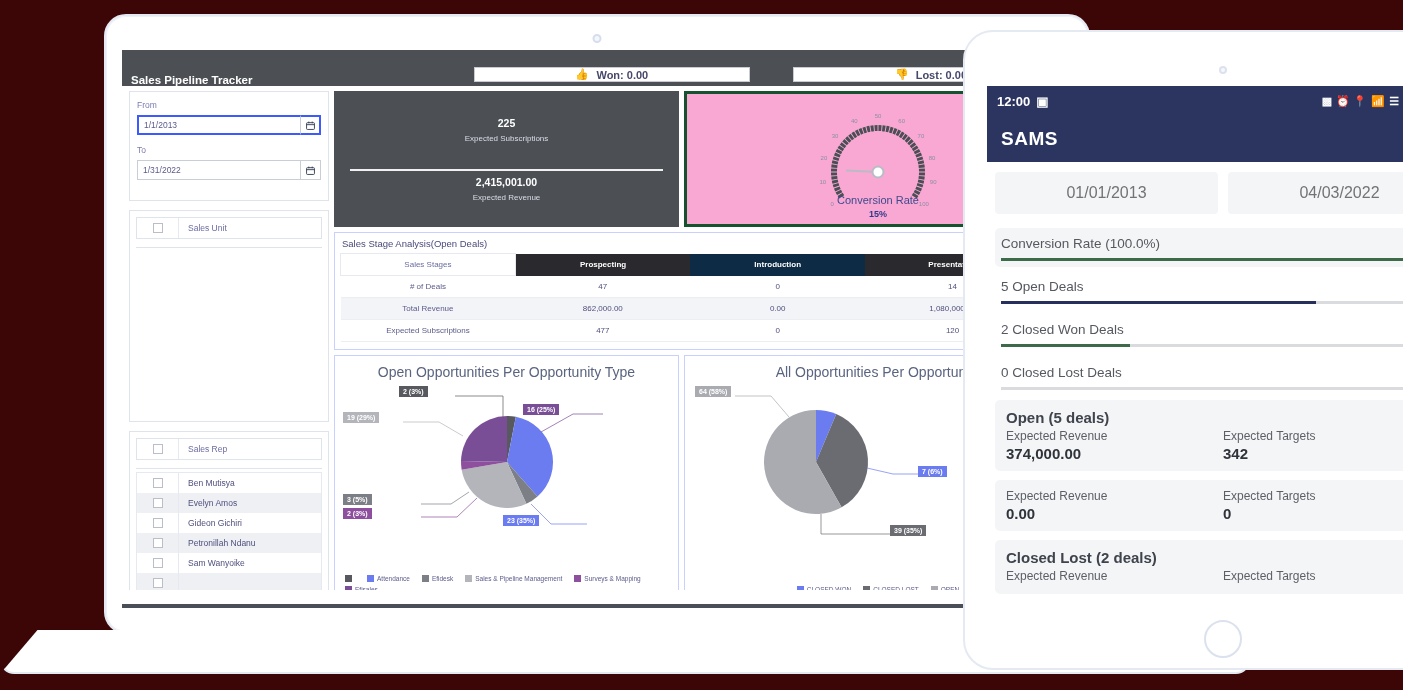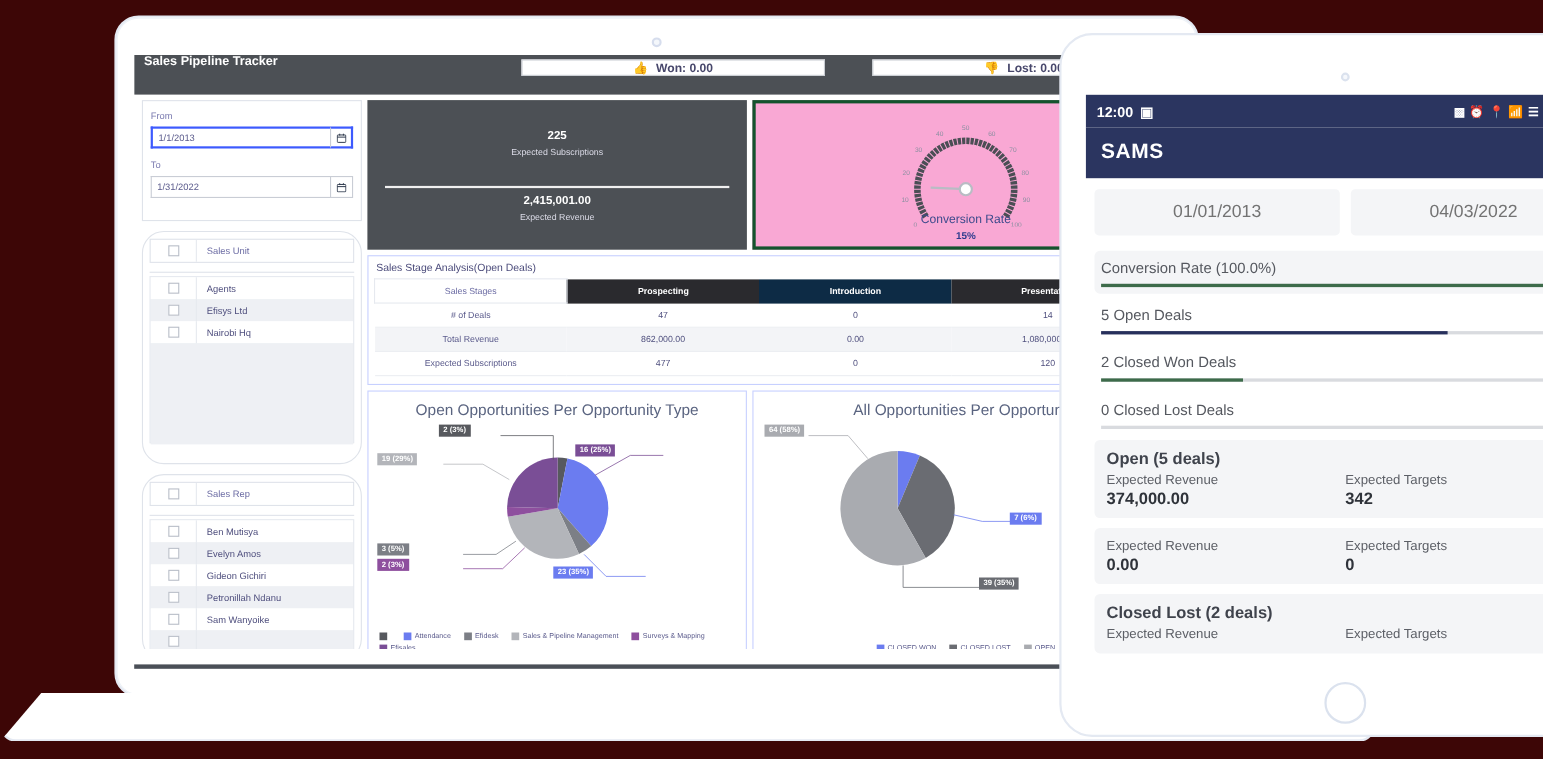--- a/index.html
+++ b/index.html
@@ -42,21 +42,21 @@
   }
   .laptop-notch {
     position: absolute; left: 50%; top: 616px; transform: translateX(-50%);
     width: 120px; height: 16px; background: #ffffff;
     border: 2px solid #e4e9f2; border-top: none;
     border-radius: 0 0 10px 10px;
   }
 
   
   .dash { position: relative; width: 100%; height: 100%; background: #fff; font-size: 9px; }
-  .topbar { display: flex; height: 36px; background: #4c5055; align-items: flex-start; gap: 37px; }
+  .topbar { display: flex; height: 36px; background: #4c5055; align-items: flex-end; gap: 37px; }
   .topbar-title {
     color: #fff; font-size: 11.5px; font-weight: 600;
     display: flex; align-items: center; padding-left: 9px; width: 312px;
   }
   .topbar-cell {
     flex: 1; margin: 4px 3px; background: #fff; border: 1px solid #c8ccd2;
     display: flex; align-items: center; justify-content: center; gap: 7px;
     color: #47476b; font-size: 11px; font-weight: 600;
   }
   .thumb { font-size: 11px; color: #3c3c5c; }
@@ -75,21 +75,21 @@
     color: #5b5b8c; font-size: 8.5px;
   }
   .dateinput.focused { border: 2px solid #3d5afe; border-right: none; }
   .date-btn {
     width: 21px; height: 20px; border: 1px solid #c9cdd5;
     display: flex; align-items: center; justify-content: center;
     background: #fff; cursor: pointer;
   }
   .dateinput.focused + .date-btn { border: 2px solid #3d5afe; border-left: 1px solid #c9cdd5; }
 
-  .listbox { margin-bottom: 9px; background: #fff; border-radius: 20px; }
+  .listbox { margin-bottom: 9px; background: #fff; }
   .list-head {
     display: flex; align-items: center; height: 22px;
     border: 1px solid #dfe3ea; margin: 6px 6px 0;
   }
   .cbcell { width: 42px; display: flex; justify-content: center; align-items: center;
             border-right: 1px solid #e6e9ef; height: 100%; }
   .cb { width: 10px; height: 10px; border: 1px solid #b9bec8; background: #fff; }
   .list-head .htxt { padding-left: 9px; color: #6b6ba3; font-size: 8.5px; }
   .list-sep { height: 1px; background: #dfe3ea; margin: 8px 6px 0; }
   .list-body { margin: 3px 6px 6px; border: 1px solid #e6e9ef; background: #f3f4f7; }
@@ -255,41 +255,20 @@
             </div>
 
             <div class="panel listbox" style="height:212px">
               <div class="list-head">
                 <div class="cbcell">
                   <span class="cb"></span>
                 </div>
                 <div class="htxt">Sales Unit</div>
               </div>
               <div class="list-sep"></div>
-              <div class="list-body" style="height:152px">
-                <div class="list-row">
-                  <div class="cbcell">
-                      <span class="cb"></span>
-                    </div>
-                  <div class="ltxt">Agents</div>
-                </div>
-                <div class="list-row">
-                  <div class="cbcell">
-                      <span class="cb"></span>
-                    </div>
-                  <div class="ltxt">Efisys Ltd</div>
-                </div>
-                <div class="list-row">
-                  <div class="cbcell">
-                      <span class="cb"></span>
-                    </div>
-                  <div class="ltxt">Nairobi Hq</div>
-                </div>
-                <div class="list-fill" style="height:92px"></div>
-              </div>
             </div>
 
             <div class="panel listbox" style="height:170px;overflow:hidden">
               <div class="list-head">
                 <div class="cbcell">
                   <span class="cb"></span>
                 </div>
                 <div class="htxt">Sales Rep</div>
               </div>
               <div class="list-sep"></div>

